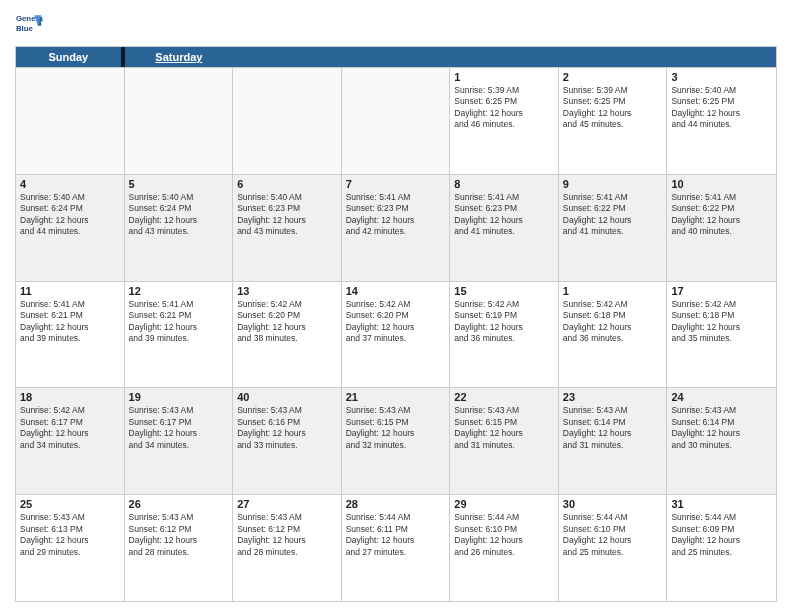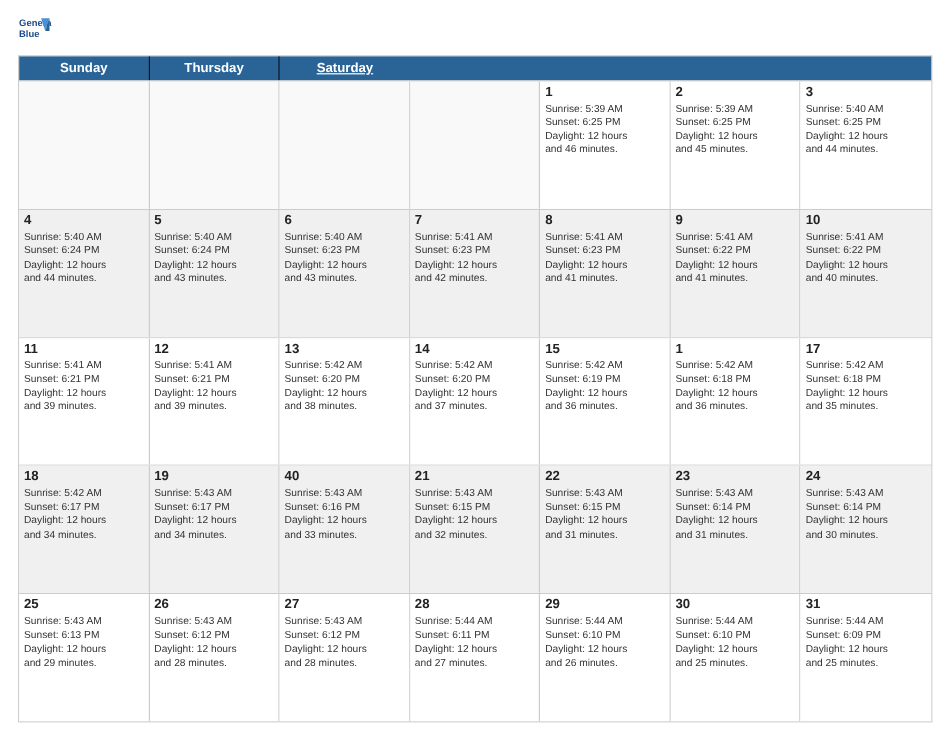--- a/index.html
+++ b/index.html
@@ -54,21 +54,21 @@
       display: grid;
       grid-template-columns: repeat(7, 1fr);
       background: #2a6496;
     }
     .cal-header-cell {
       color: #fff;
       font-size: 11px;
       font-weight: bold;
       text-align: center;
       padding: 4px 2px;
-      border-right: 1px solid #0f172a;
+      border-right: 4px solid #0f172a;
     }
     .cal-header-cell:last-child { border-right: none; text-decoration: underline; }
     .cal-body {
       flex: 1;
       display: flex;
       flex-direction: column;
     }
     .cal-row {
       display: grid;
       grid-template-columns: repeat(7, 1fr);
@@ -115,21 +115,20 @@
     </div>
     <div class="title-block">
       <div class="month-title"></div>
       <div class="subtitle"></div>
     </div>
   </div>
 
   <div class="calendar">
     <div class="cal-header">
     <div class="cal-header-cell">Sunday</div>
-        <div class="cal-header-cell">Thursday</div>
         <div class="cal-header-cell">Saturday</div>
       </div>
     <div class="cal-body">
     <div class="cal-row">
           <div class="cal-cell empty"></div>
           <div class="cal-cell empty"></div>
           <div class="cal-cell empty"></div>
           <div class="cal-cell empty"></div>
           <div class="cal-cell">
             <span class="day-num">1</span>

